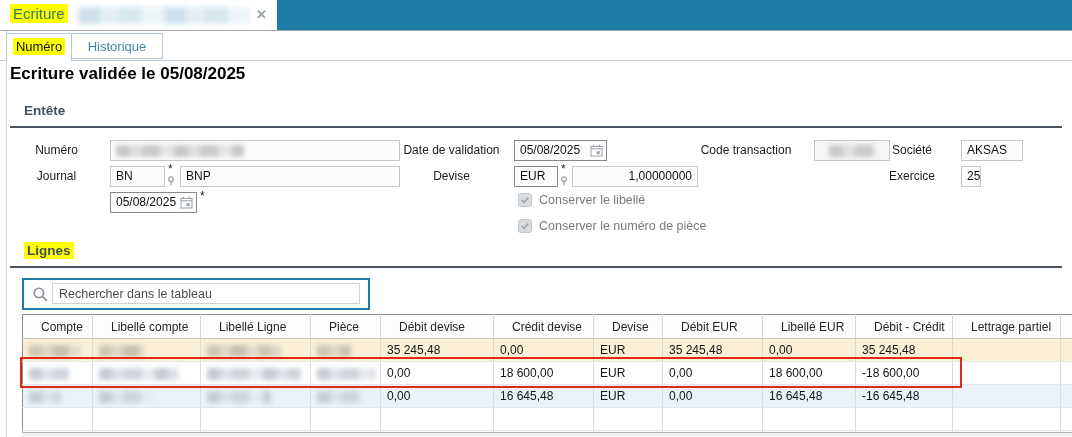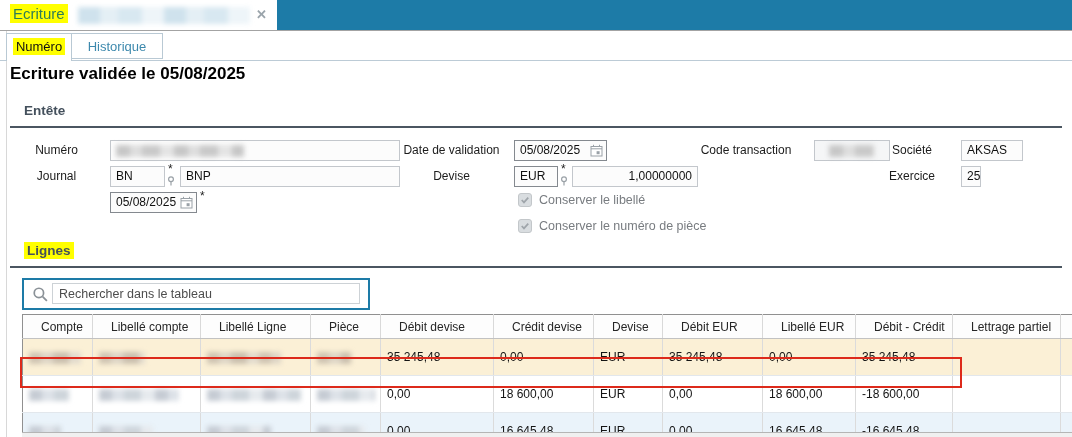--- a/index.html
+++ b/index.html
@@ -42,21 +42,21 @@
 
   
   .search{position:absolute;left:22px;top:278px;width:348px;height:32px;border:2px solid #1d7ba7;background:#fff;box-sizing:border-box;}
   .mag{position:absolute;left:8px;top:6px;line-height:0;}
   .search-input{position:absolute;left:28px;top:3px;width:308px;height:21px;border:1px solid #cdd2d6;font:12.5px "Liberation Sans",sans-serif;color:#333;padding:0 6px;box-sizing:border-box;outline:none;background:#fff;}
   .search-input::placeholder{color:#4d4d4d;opacity:1;}
 
   
   table.grid{position:absolute;left:22px;top:314px;width:1050px;border-collapse:collapse;table-layout:fixed;background:#fff;border:1px solid #909090;}
   .grid th{height:23px;font-weight:normal;font-size:12px;color:#262626;background:#fdfdfd;border-right:1px solid #d9d9d9;border-bottom:1px solid #c2c2c2;padding:0 18px;white-space:nowrap;overflow:hidden;text-align:left;}
-  .grid td{height:20px;font-size:12px;color:#141414;border-right:1px solid #dbdbdb;border-bottom:1px solid #e2e7ec;padding:8px 6px;white-space:nowrap;overflow:hidden;text-align:left;}
+  .grid td{height:20px;font-size:12px;color:#141414;border-right:1px solid #dbdbdb;border-bottom:1px solid #e2e7ec;padding:1px 6px;white-space:nowrap;overflow:hidden;text-align:left;}
   .grid th.num,.grid td.num{text-align:left;}
   tr.sel td{background:#fbf0d6;}
   tr.altr td{background:#eaf3fa;}
   tr.alt2 td{background:#f5fafd;}
 
   
   .redact,.redact-in{filter:blur(2.5px);border-radius:1px;}
   .redact-in{display:inline-block;height:12px;vertical-align:middle;}
   .r-blue{background:repeating-linear-gradient(90deg,#cfe2ed 0 22px,#e4eff5 22px 40px,#d8e8f1 40px 64px,#eef5f9 64px 86px);}
   .r-gray{background:repeating-linear-gradient(90deg,#c7c7c7 0 14px,#dedede 14px 26px,#c9c9c9 26px 44px,#e4e4e4 44px 58px);}

